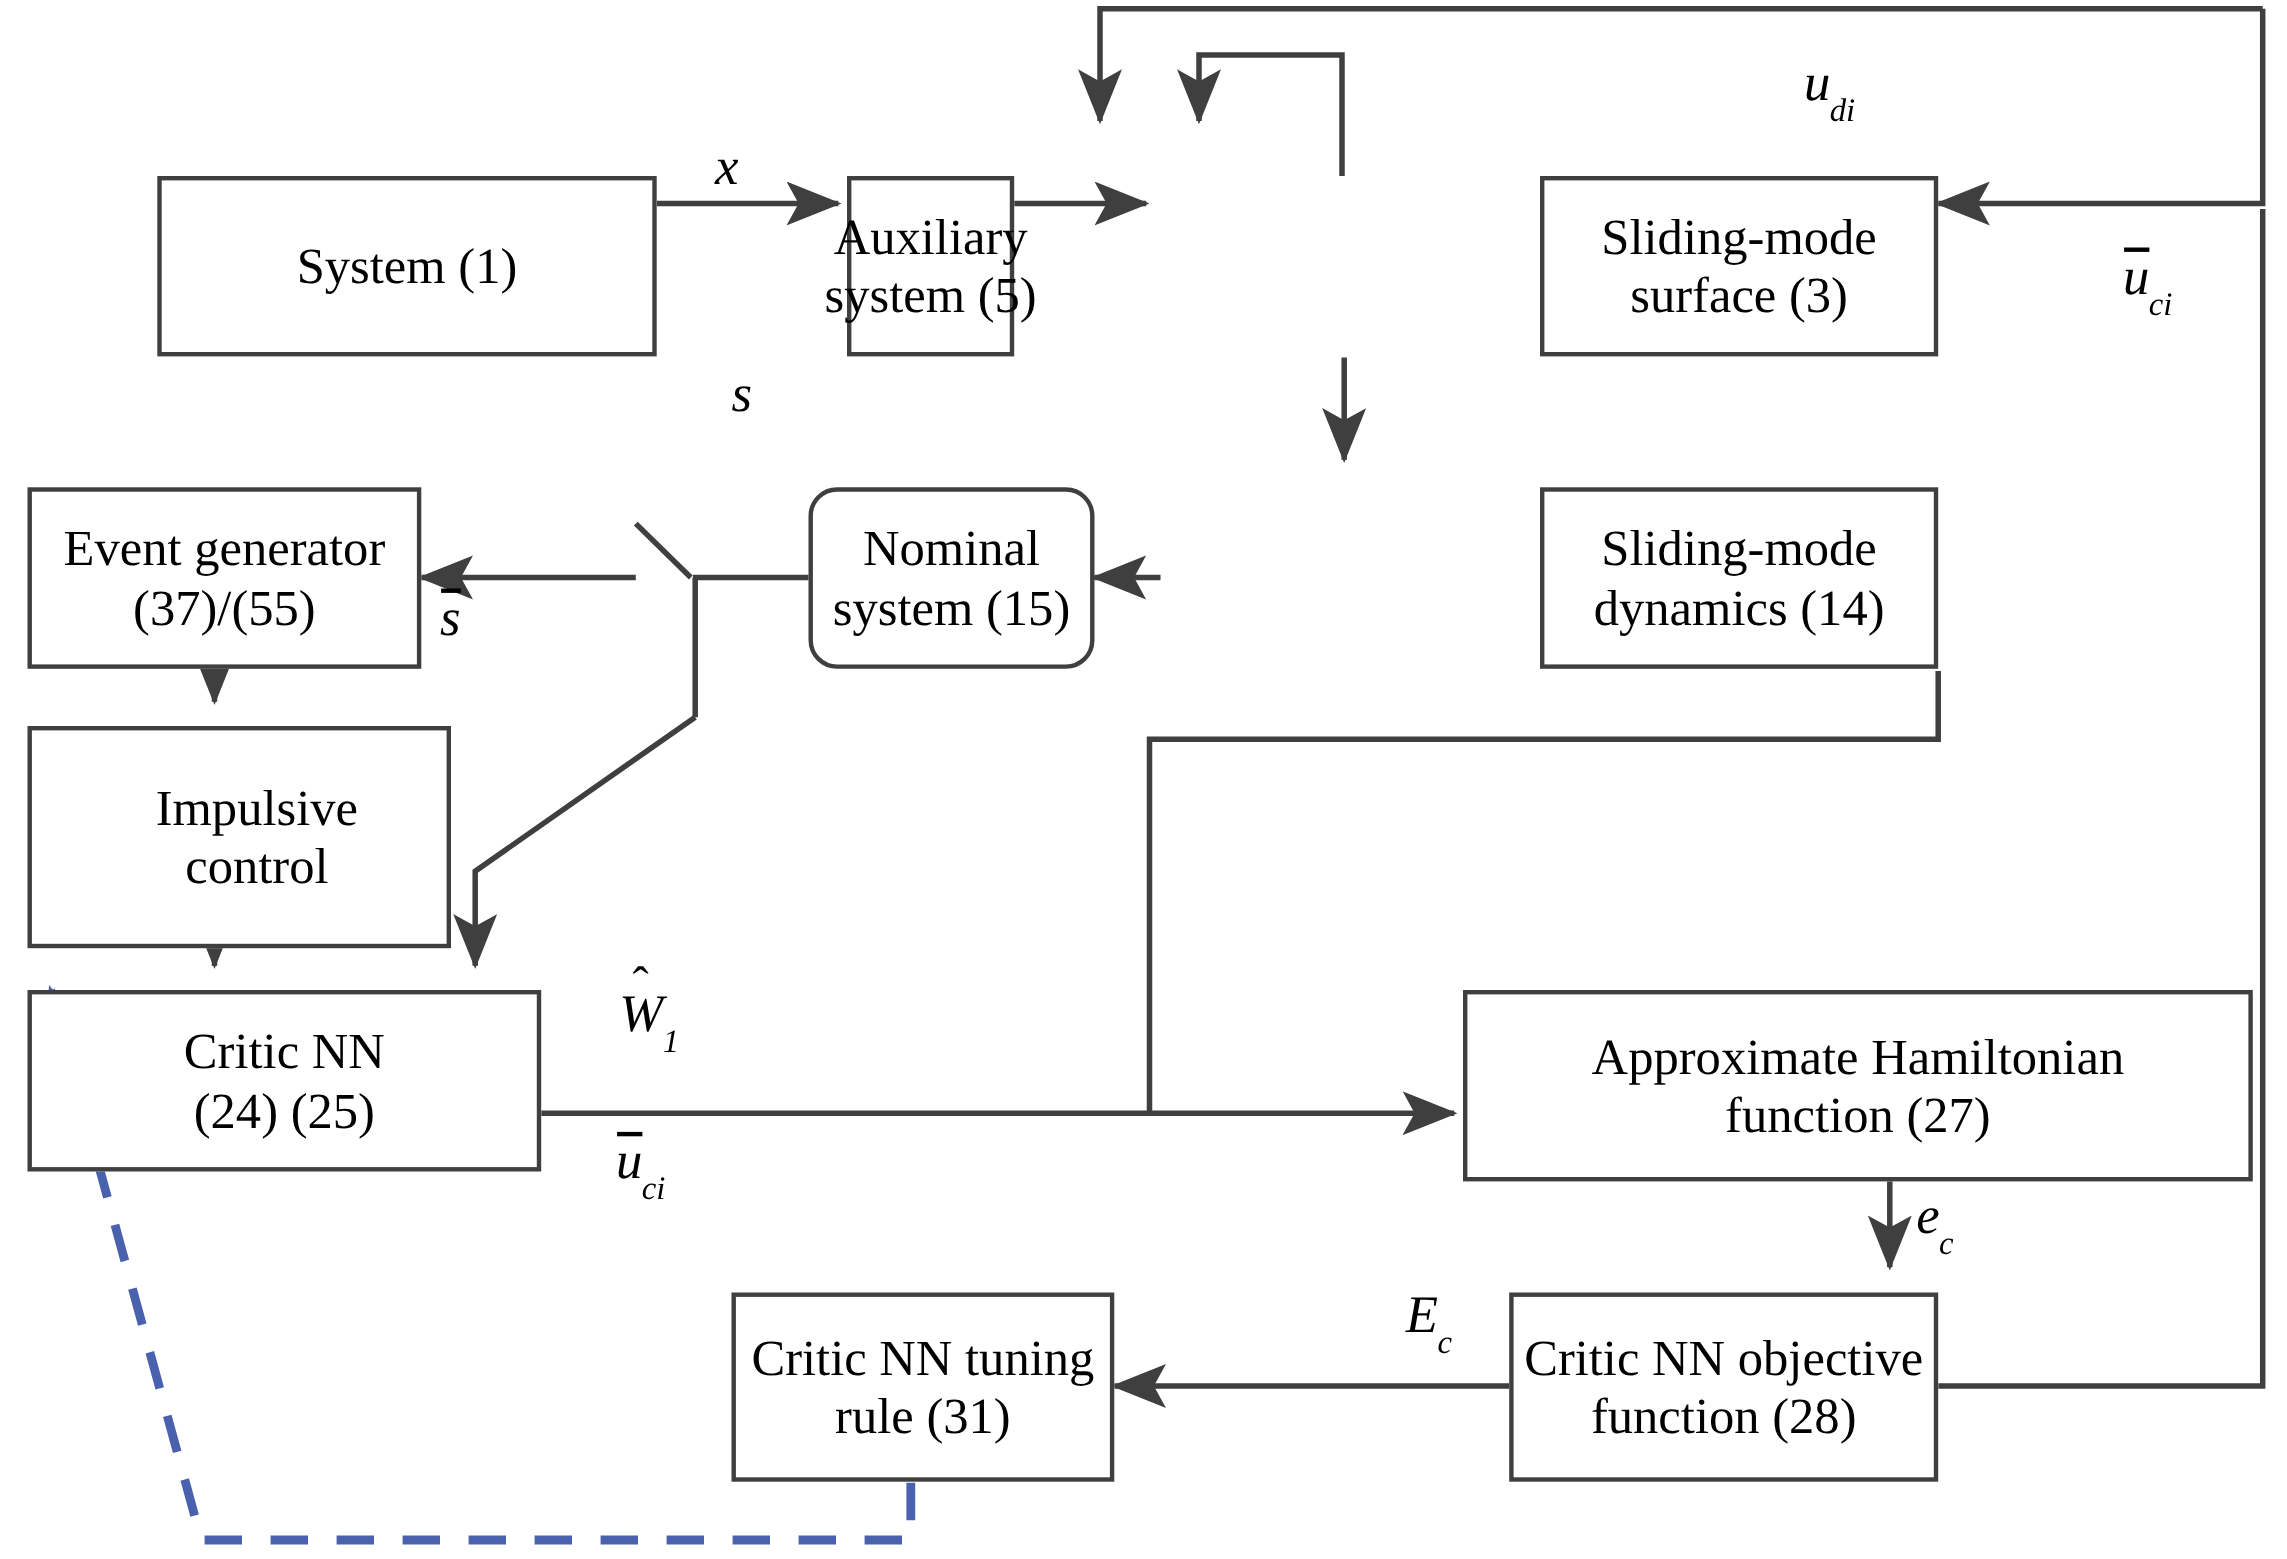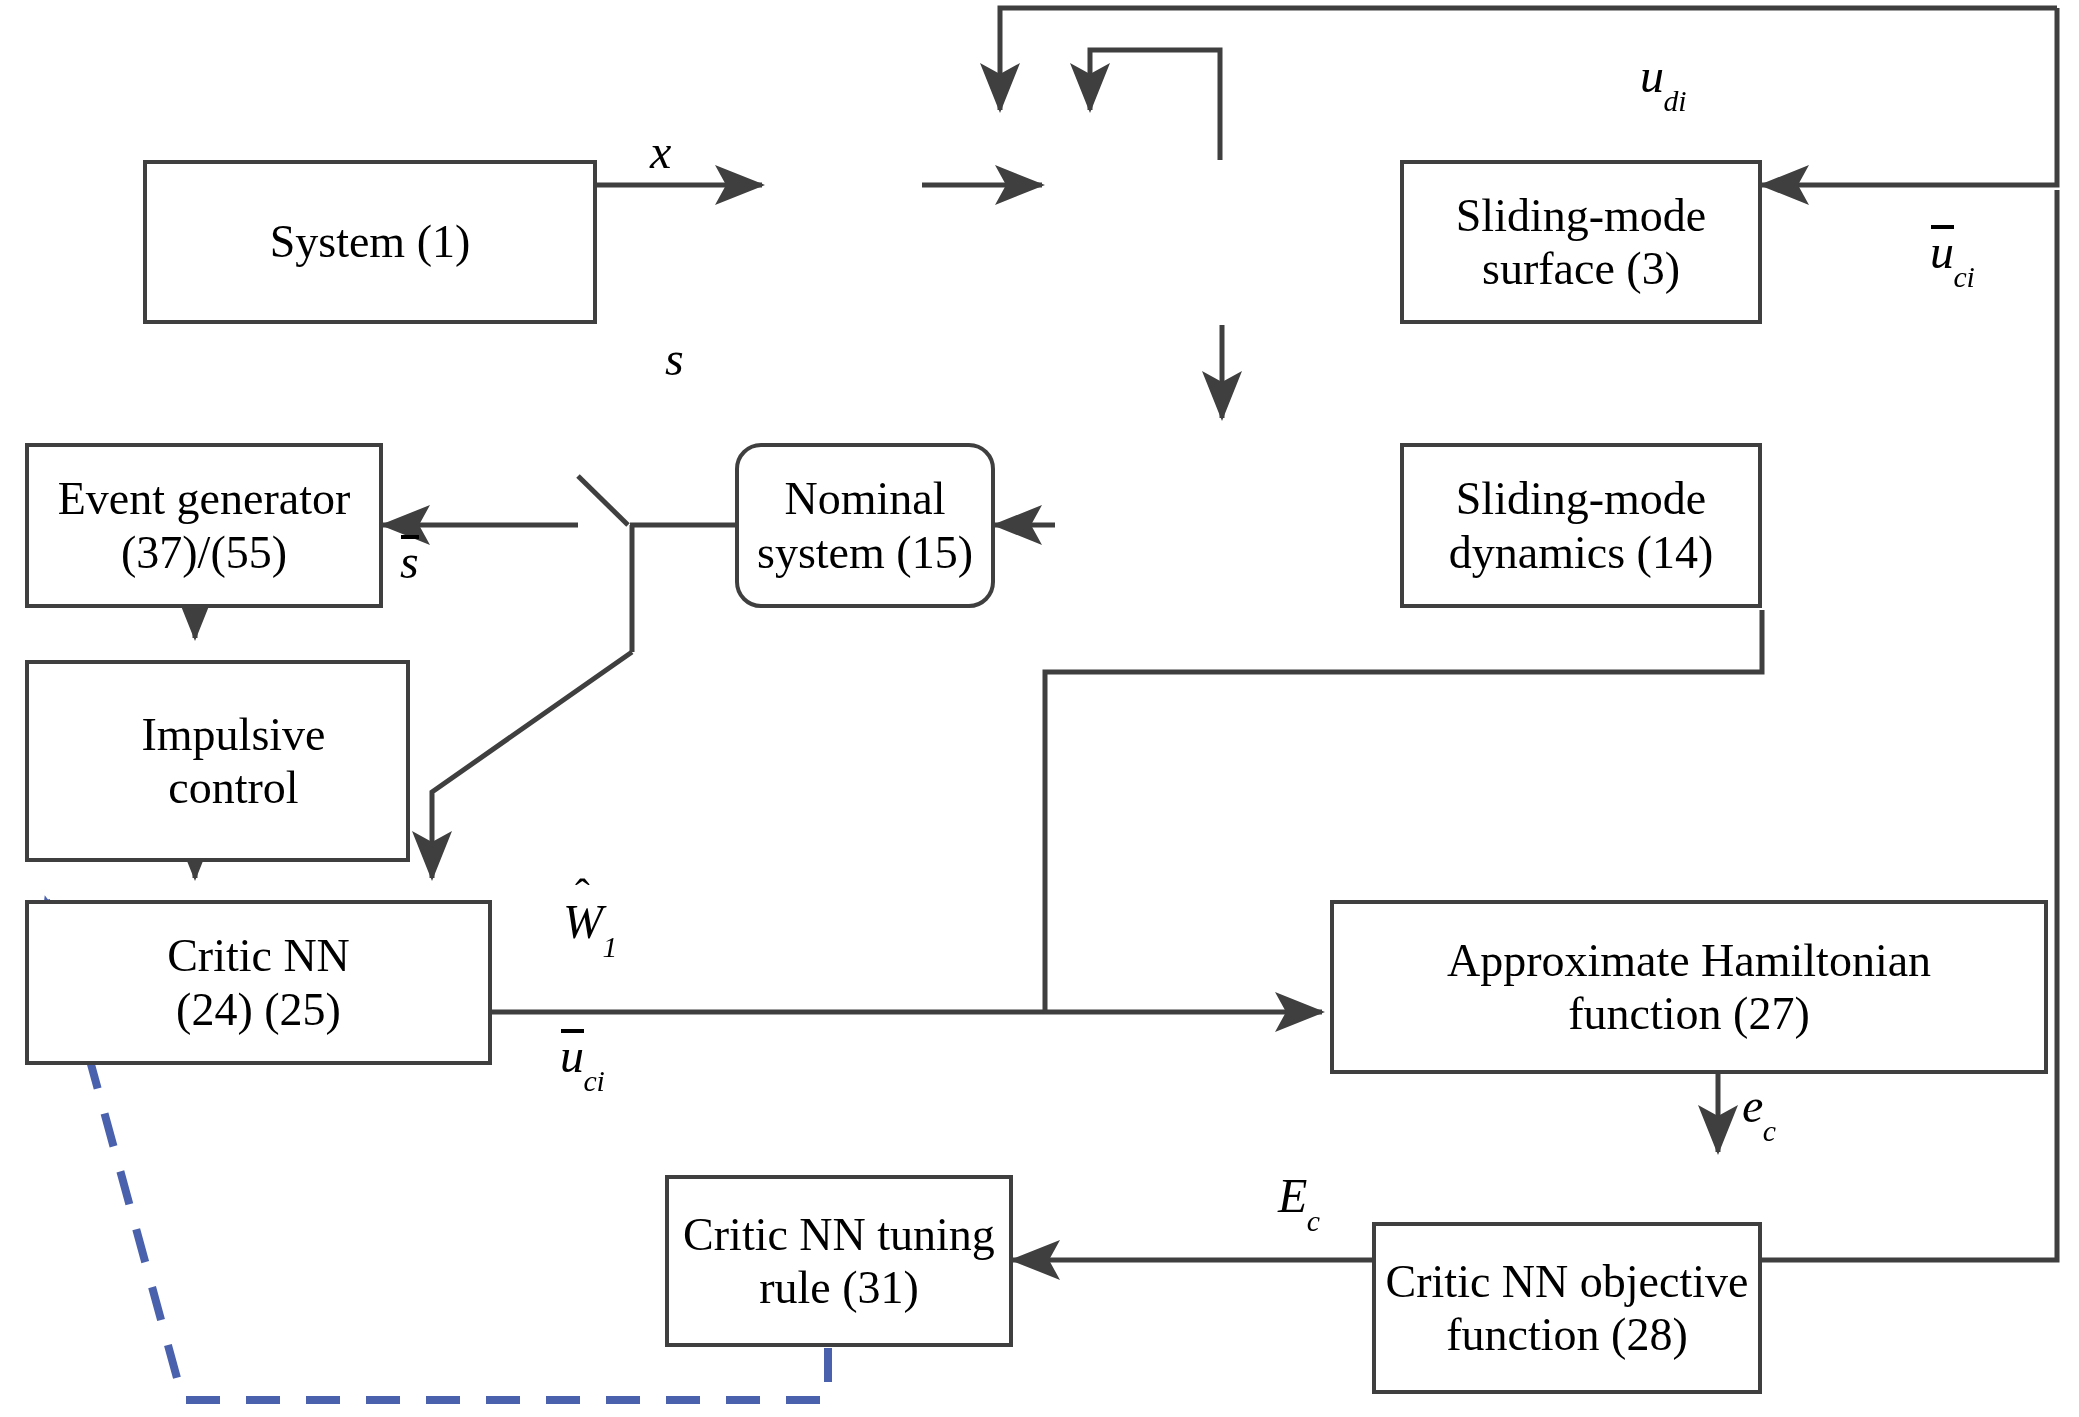--- a/index.html
+++ b/index.html
@@ -141,20 +141,24 @@
 
     <g stroke="#4a61ad" stroke-width="8" fill="none" stroke-linecap="butt">
       <path d="M828,1348 L828,1400 L183,1400 L46,900" stroke-dasharray="34 26" marker-end="url(#ahb)"></path>
     </g>
   </svg>
 
   <div class="box" style="left:143px;  top:160px;  width:454px; height:164px;">
     <span class="ln">System (1)</span>
   </div>
 
+  <div class="box" style="left:770px; top:160px; width:152px; height:164px;">
+    <span class="ln">Auxiliary</span>
+    <span class="ln">system (5)</span>
+  </div>
 
   <div class="box" style="left:1400px; top:160px; width:362px; height:164px;">
     <span class="ln">Sliding-mode</span>
     <span class="ln">surface (3)</span>
   </div>
 
   <div class="box" style="left:25px; top:443px; width:358px; height:165px;">
     <span class="ln">Event generator</span>
     <span class="ln">(37)/(55)</span>
   </div>
@@ -182,21 +186,21 @@
   <div class="box" style="left:1330px; top:900px; width:718px; height:174px;">
     <span class="ln">Approximate Hamiltonian</span>
     <span class="ln">function (27)</span>
   </div>
 
   <div class="box" style="left:665px; top:1175px; width:348px; height:172px;">
     <span class="ln">Critic NN tuning</span>
     <span class="ln">rule (31)</span>
   </div>
 
-  <div class="box" style="left:1372px; top:1175px; width:390px; height:172px;margin-top:47px;">
+  <div class="box" style="left:1372px; top:1175px; width:390px; height:172px;">
     <span class="ln">Critic NN objective</span>
     <span class="ln">function (28)</span>
   </div>
 
   <div class="lbl" style="left:650px; top:128px;">
     <span>x</span>
   </div>
 
   <div class="lbl" style="left:1640px; top:52px;">
     <span>u</span><span class="sub">di</span>

